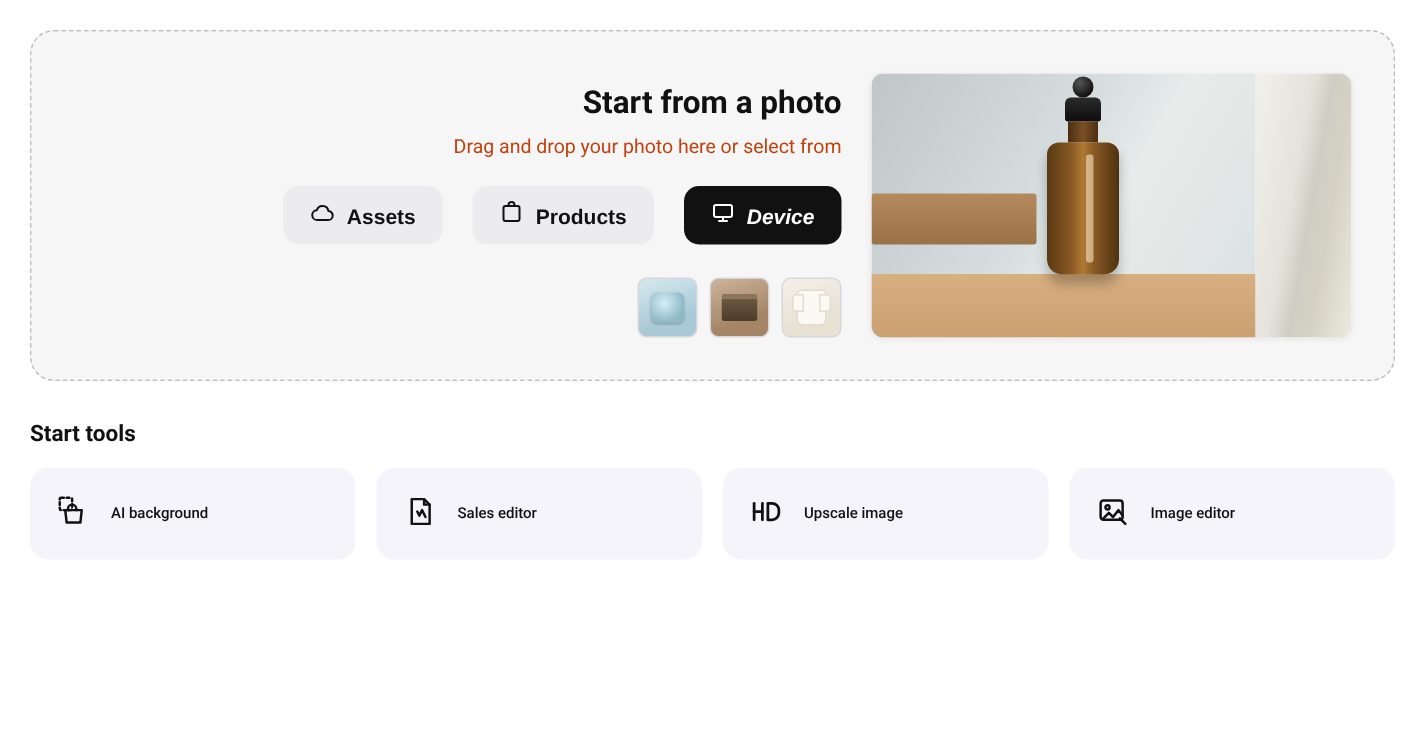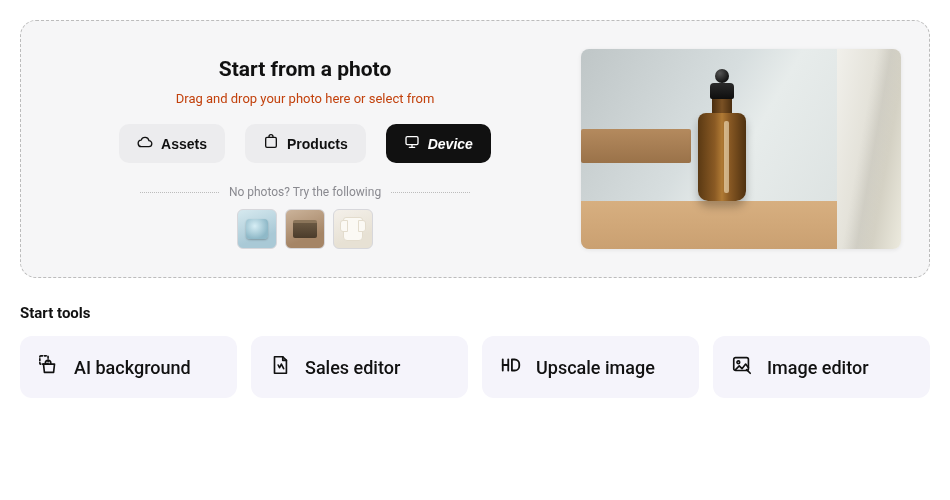--- a/index.html
+++ b/index.html
@@ -18,21 +18,21 @@
     padding: 28px 28px 28px 28px;
     display: flex;
     gap: 20px;
     justify-content: space-between;
     align-items: stretch;
   }
   .upload-left {
     flex: 1;
     display: flex;
     flex-direction: column;
-    align-items: center;
+    align-items: flex-end;
     justify-content: flex-start;
     padding-top: 8px;
   }
   .start-title {
     font-size: 21px;
     font-weight: 700;
     color: #111;
     margin-bottom: 10px;
   }
   .start-sub {
@@ -182,21 +182,21 @@
     gap: 14px 14px;
   }
   .tool {
     background: #f5f4fb;
     border-radius: 12px;
     padding: 18px 18px;
     display: flex;
     align-items: center;
     gap: 14px;
     cursor: pointer;
-    font-size: 18px;
+    font-size: 10px;
     font-weight: 500;
     color:#111;
   }
   .tool svg { width:22px; height:22px; flex-shrink:0; }
 </style>
 </head>
 <body>
 
 <div class="upload-panel">
   <div class="upload-left">
@@ -226,23 +226,20 @@
           <svg viewBox="0 0 24 24" fill="none" stroke="currentColor" stroke-width="2" stroke-linecap="round" stroke-linejoin="round">
               <rect x="3" y="4" width="18" height="12" rx="2"></rect>
               <path d="M8 20h8"></path>
               <path d="M12 16v4"></path>
             </svg>
         </span>
         <span>Device</span>
       </button>
     </div>
 
-    <div class="try-divider">
-      <span>No photos? Try the following</span>
-    </div>
 
     <div class="samples-row">
       <div class="sample s1">
           <div class="sample-inner1"></div>
         </div>
       <div class="sample s2">
           <div class="sample-inner2"></div>
         </div>
       <div class="sample s3">
           <div class="sample-inner3"></div>

